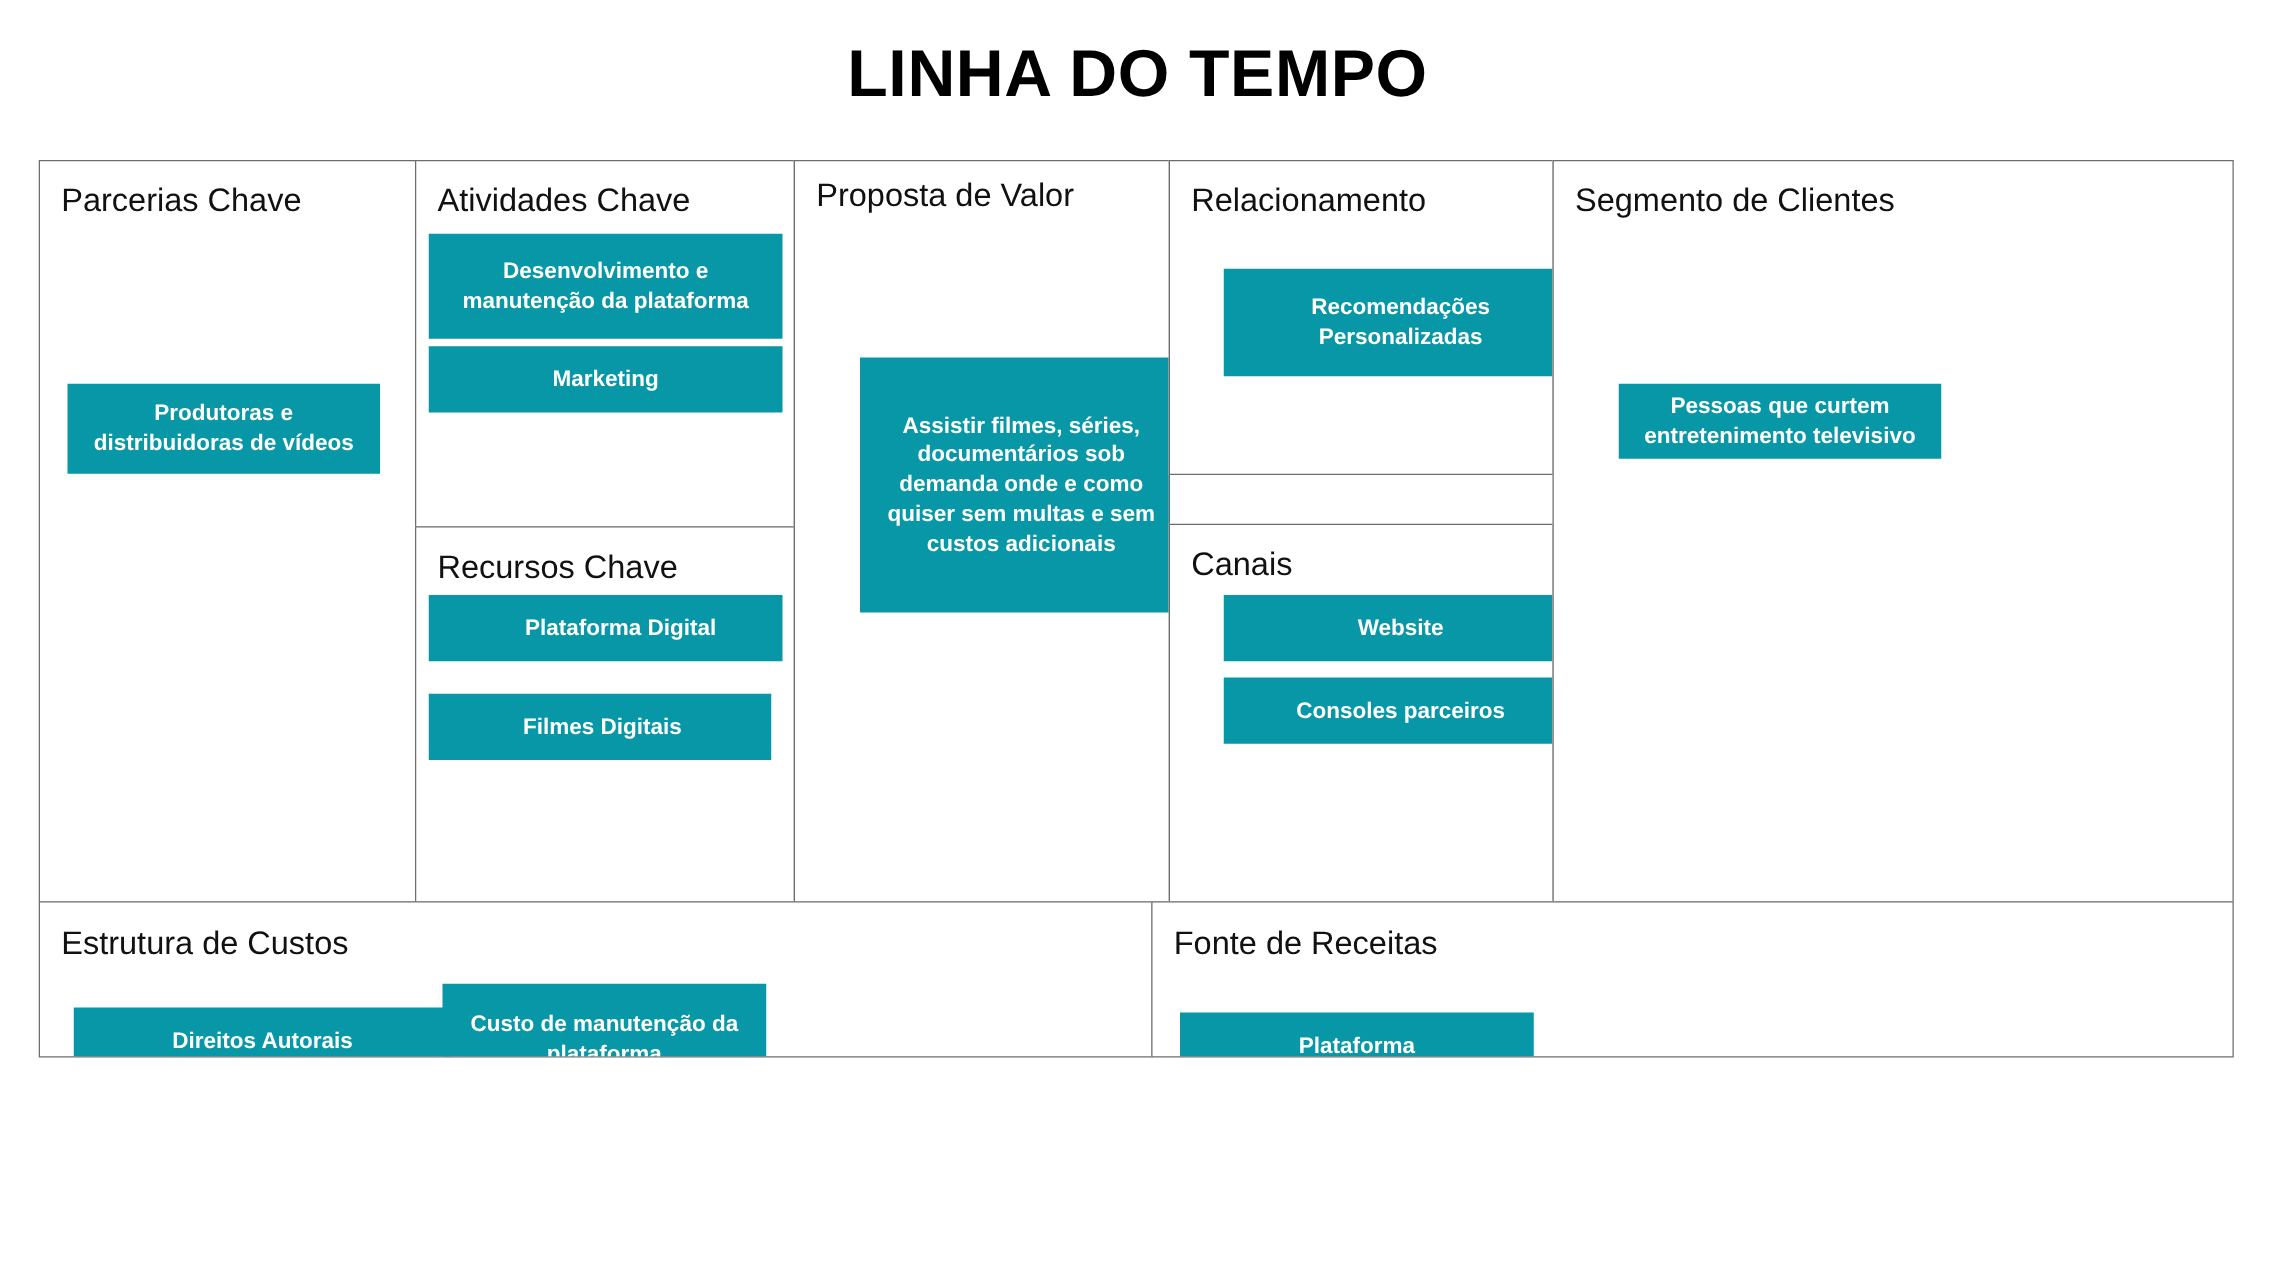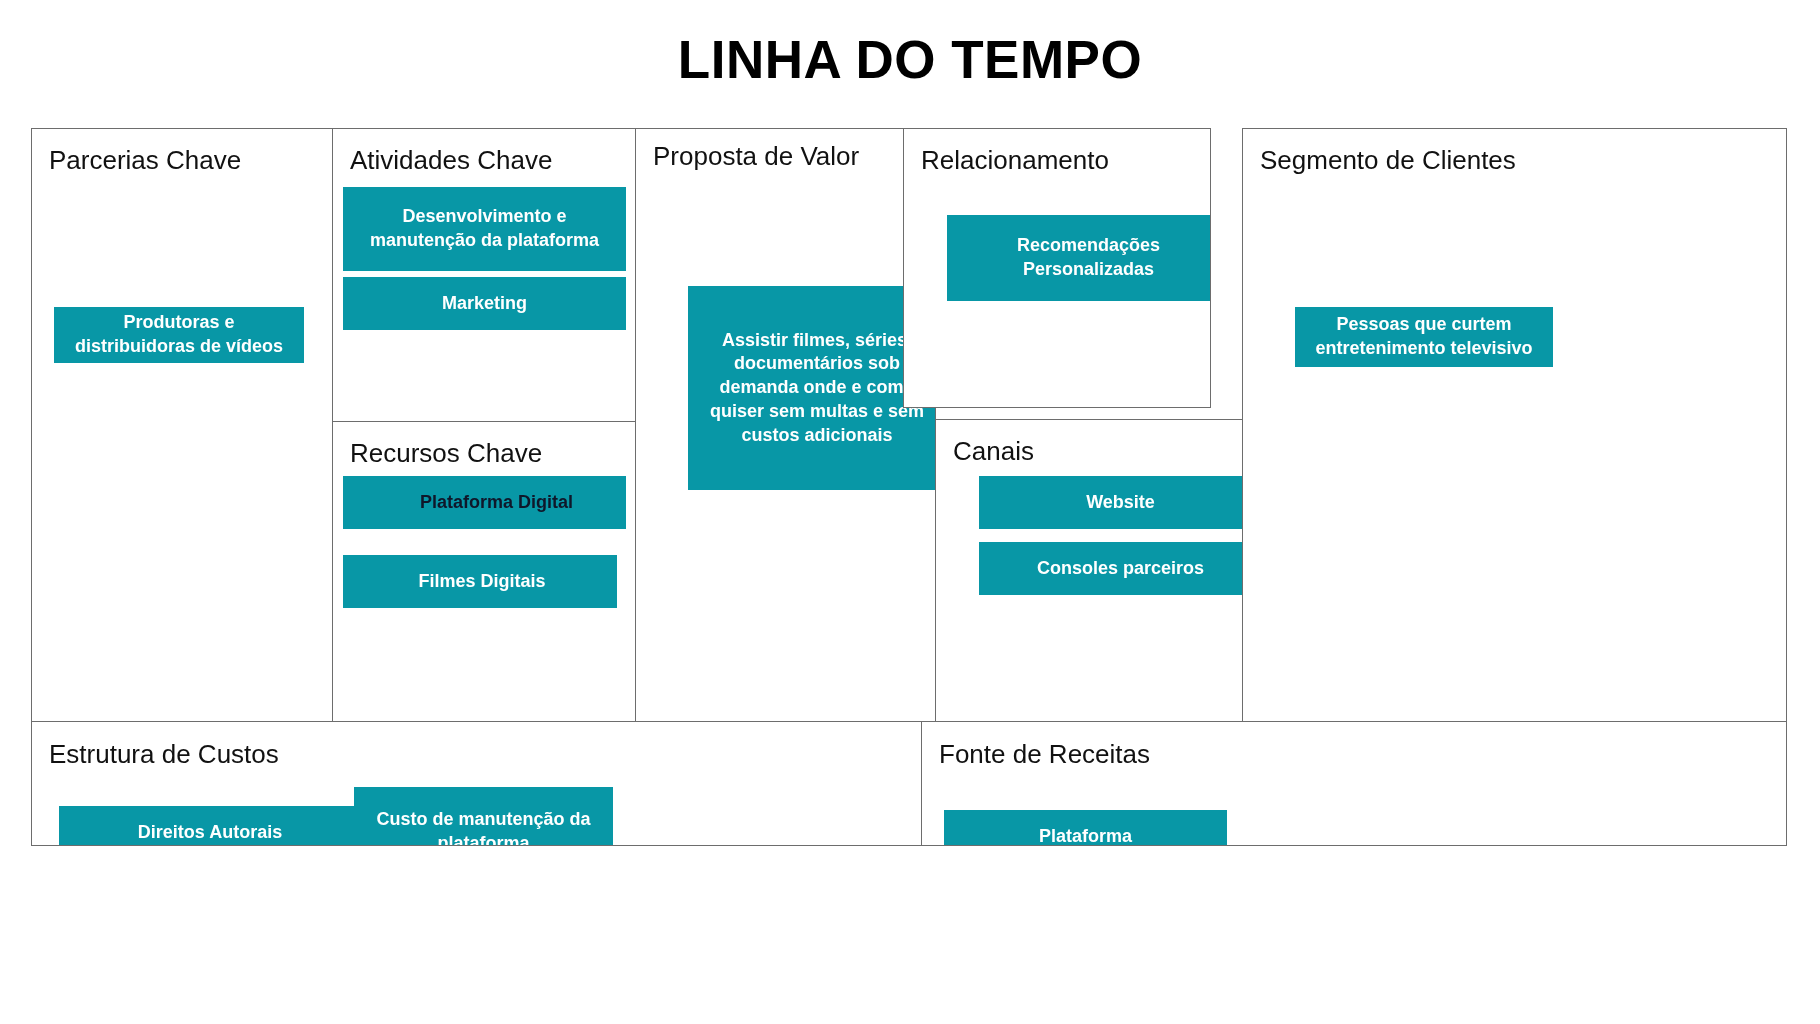--- a/index.html
+++ b/index.html
@@ -70,35 +70,35 @@
     justify-content: center;
     padding: 6px 8px;
   }
   .note span { display: block; width: 100%; }
 
   
   #cell-parcerias   { left: 0px;    top: 0px;   width: 302px; height: 594px; }
   #cell-atividades  { left: 301px;  top: 0px;   width: 304px; height: 294px; }
   #cell-recursos    { left: 301px;  top: 293px; width: 304px; height: 301px; }
   #cell-proposta    { left: 604px;  top: 0px;   width: 301px; height: 594px; }
-  #cell-relacion    { left: 872px;  top: 0px;   width: 308px; height: 280px; text-decoration: underline; }
+  #cell-relacion    { left: 904px;  top: 0px;   width: 308px; height: 252px; text-decoration: underline; }
   #cell-canais      { left: 904px;  top: 291px; width: 308px; height: 303px; }
   #cell-segmento    { left: 1211px; top: 0px;   width: 545px; height: 594px; }
 
   
   #cell-custos      { left: 0px;   top: 593px; width: 891px; height: 125px; }
   #cell-receitas    { left: 890px; top: 593px; width: 866px; height: 125px; }
   #cell-custos, #cell-receitas { height: 125px; }
 
   
   #cell-proposta .cell-title { top: 12px; }
   #cell-custos .cell-title, #cell-receitas .cell-title { top: 17px; }
 
   
-  #note-produtoras   { left: 22px;  top: 178px; width: 250px; height: 56px; }
+  #note-produtoras   { left: 22px;  top: 178px; width: 250px; height: 72px; }
 
   #note-desenvolv    { left: 10px;  top: 58px;  width: 283px; height: 84px; }
   #note-marketing    { left: 10px;  top: 148px; width: 283px; height: 53px; }
 
   #note-plataforma   { left: 10px;  top: 54px;  width: 283px; height: 53px; }
   #note-filmes       { left: 10px;  top: 133px; width: 274px; height: 53px; padding-left: 12px; }
 
   #note-assistir     { left: 52px;  top: 157px; width: 258px; height: 204px; }
 
   #note-recomend     { left: 43px;  top: 86px;  width: 283px; height: 86px; }
@@ -132,21 +132,21 @@
     <div class="note" id="note-desenvolv" style="background: rgb(8, 151, 166); color: rgb(255, 255, 255);">
       <span>Desenvolvimento e manutenção da plataforma</span>
     </div>
     <div class="note" id="note-marketing" style="background: rgb(8, 151, 166); color: rgb(255, 255, 255);">
       <span>Marketing</span>
     </div>
   </div>
 
   <div class="cell" id="cell-recursos" style="border-color: rgb(109, 109, 109);">
     <div class="cell-title">Recursos Chave</div>
-    <div class="note" id="note-plataforma" style="background: rgb(8, 151, 166); color: #0f172a; padding-left: 32px;">
+    <div class="note" id="note-plataforma" style="background: rgb(8, 151, 166); color: #ffffff; padding-left: 32px;">
       <span>Plataforma Digital</span>
     </div>
     <div class="note" id="note-filmes" style="background: rgb(8, 151, 166); color: rgb(255, 255, 255);">
       <span>Filmes Digitais</span>
     </div>
   </div>
 
   <div class="cell" id="cell-proposta" style="border-color: rgb(109, 109, 109);">
     <div class="cell-title">Proposta de Valor</div>
     <div class="note" id="note-assistir" style="background: rgb(8, 151, 166); color: rgb(255, 255, 255);">

